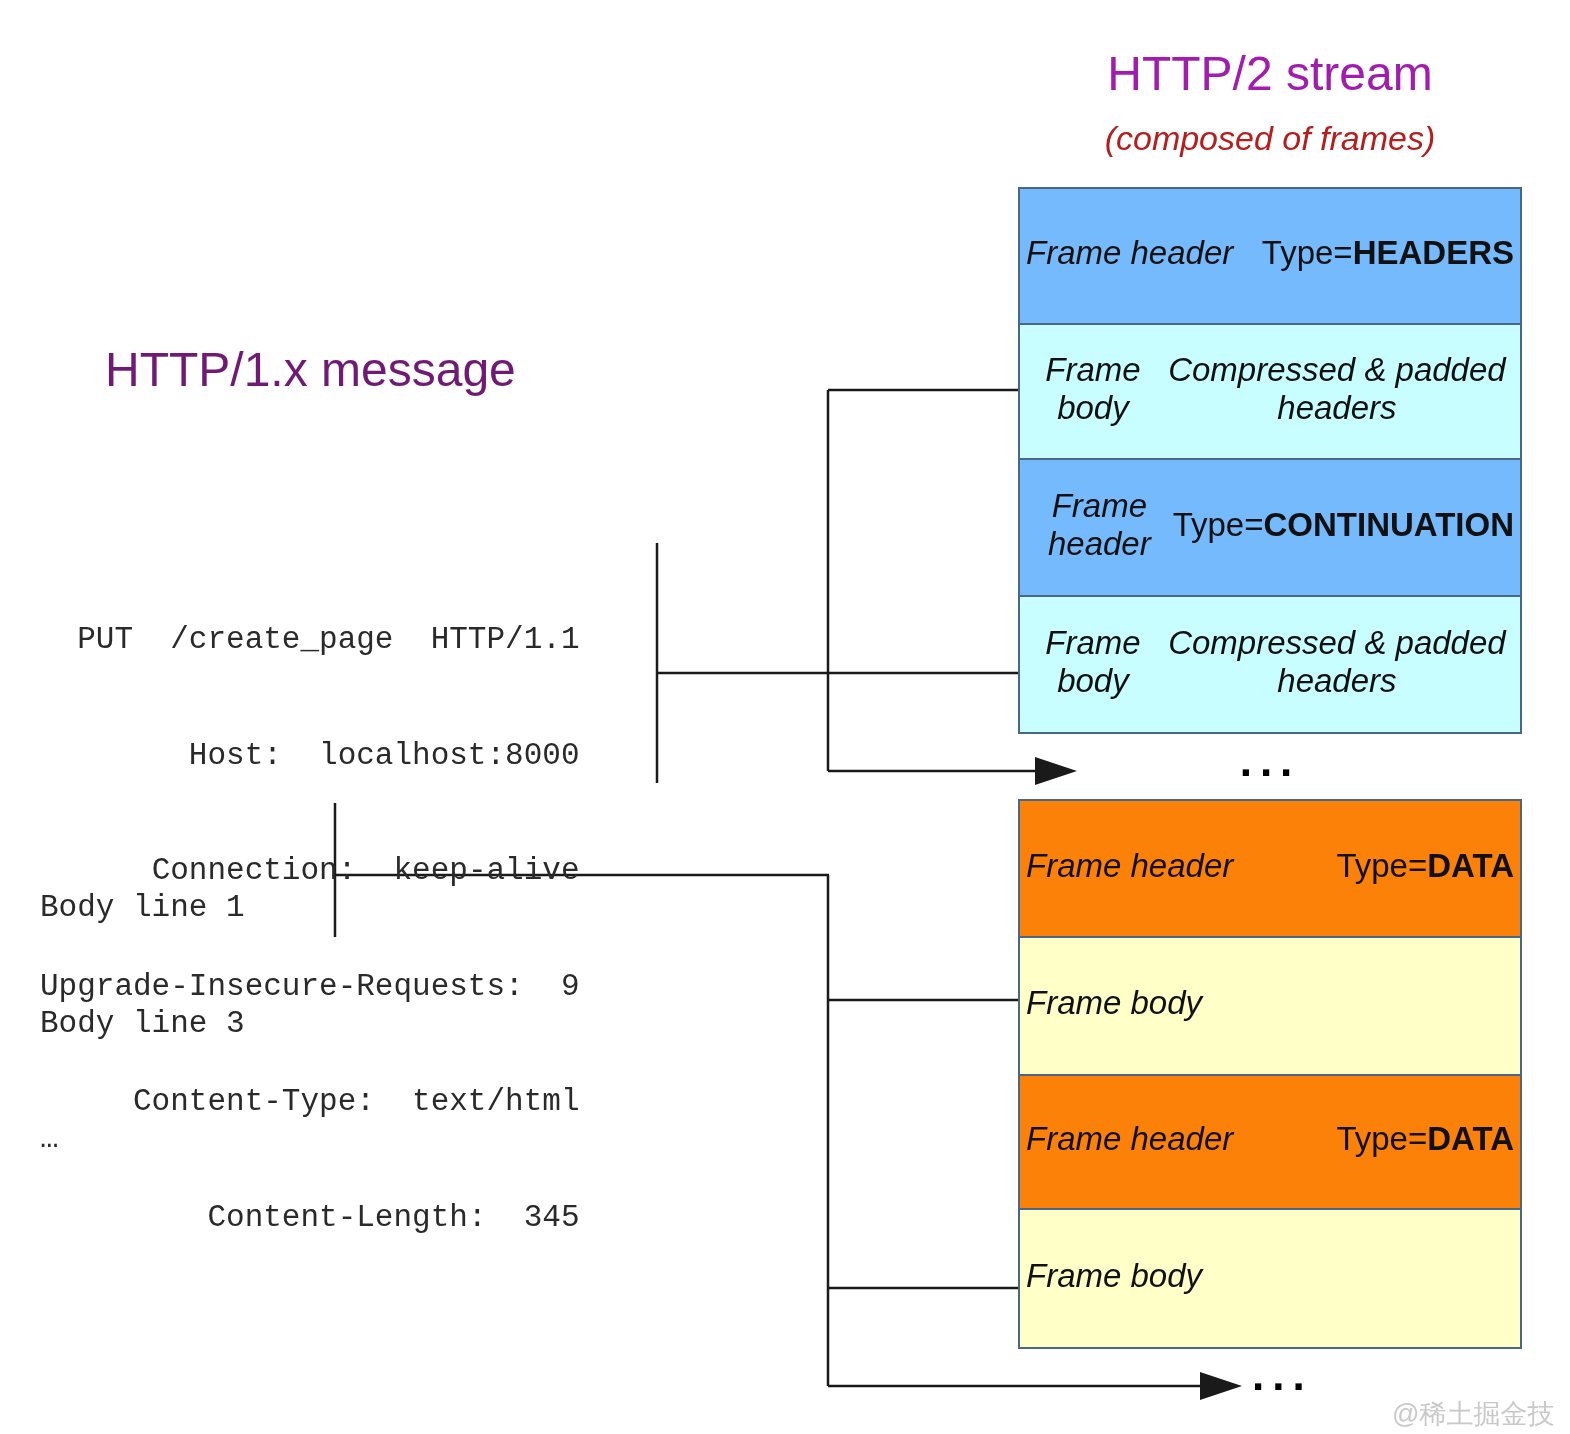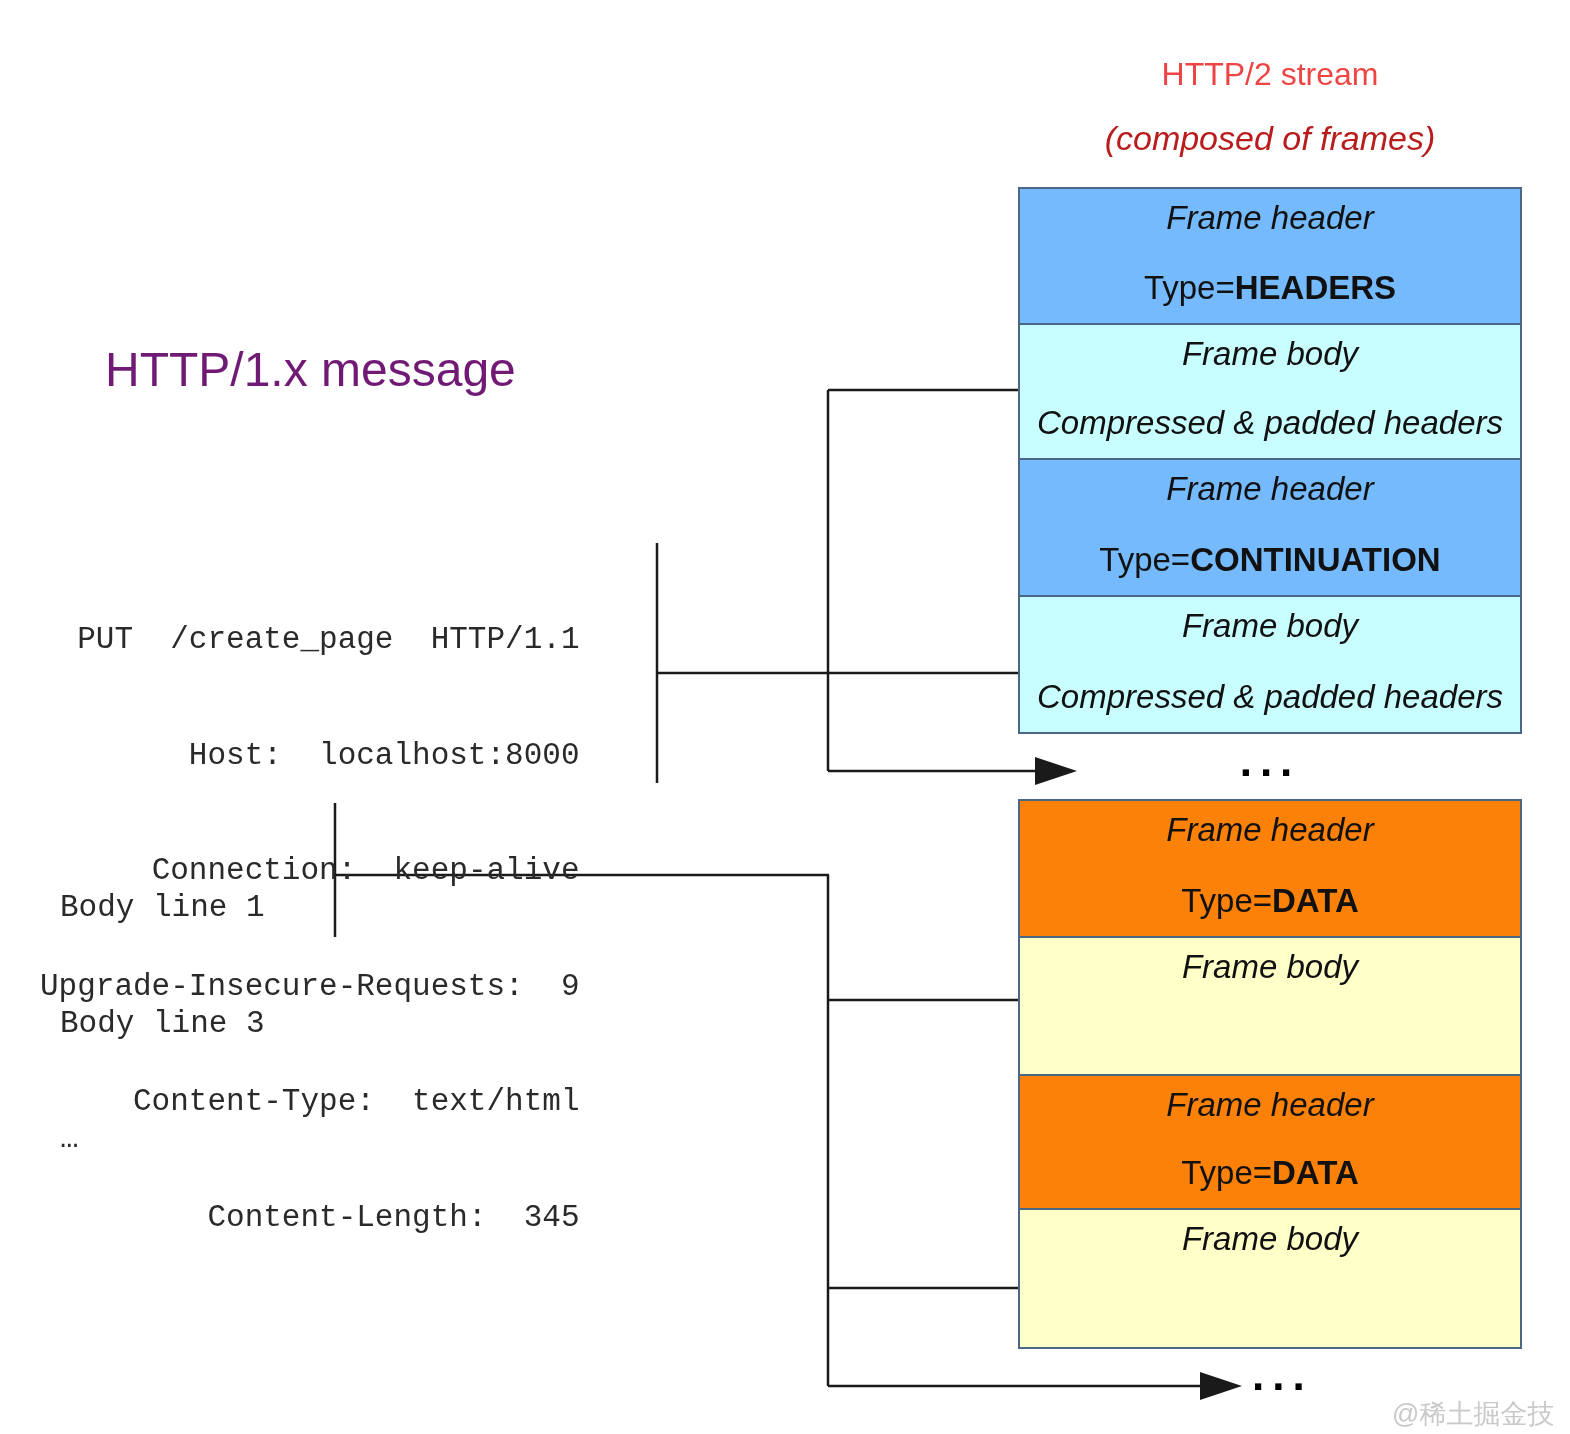--- a/index.html
+++ b/index.html
@@ -8,39 +8,39 @@
   }
   html,body{margin:0;padding:0;background:#ffffff;}
   .canvas{
     position:relative; width:1570px; height:1434px; background:#ffffff;
     font-family:"Liberation Sans", sans-serif; color:var(--text); overflow:hidden;
   }
   svg.overlay{position:absolute; left:0; top:0; z-index:1; pointer-events:none;}
 
   
   .h2-titles{position:absolute; left:1018px; top:46px; width:504px; text-align:center; z-index:2;}
-  .h2-title{font-size:32px; line-height:56px; font-weight:400; color:#ef4444;}
+  .h2-title{font-size:48px; line-height:56px; font-weight:400; color:#a21caf;}
   .h2-subtitle{font-size:34px; line-height:40px; font-style:italic; margin-top:16px; color:#b91c1c;}
 
   
   .h1-title{position:absolute; left:105px; top:342px; font-size:48px; font-weight:400; z-index:2; color:#701a75;}
 
   
   .mono{position:absolute; left:40px; z-index:2; font-family:"Liberation Mono","DejaVu Sans Mono",monospace;
         font-size:31px; line-height:38.5px; white-space:pre; color:#2a2a2a;}
   .req{top:544px;text-align:right;}
-  .body-lines{top:812px;margin-left:20px;}
+  .body-lines{top:812px;}
 
   
   .stack{position:absolute; left:1018px; width:504px; z-index:2;}
   .stack1{top:187px;}
   .stack2{top:799px;}
   .frame{
     box-sizing:border-box; width:504px; border:2px solid var(--border);
-    display:flex; flex-direction:column; justify-content:space-between; align-items:center;
+    display:flex; flex-direction:row; justify-content:space-between; align-items:center;
     padding:10px 6px 16px 6px; text-align:center;
   }
   .frame + .frame{margin-top:-2px;}
   .frame .flabel{font-size:33px; font-style:italic;}
   .frame .ftype{font-size:33px; font-style:normal;text-align:right;}
   .frame .ftype b{font-weight:700;}
   .frame .fdetail{font-size:33px; font-style:italic;}
   .bg-blue{background:var(--blue);}
   .bg-cyan{background:var(--cyan);}
   .bg-orange{background:var(--orange);}

